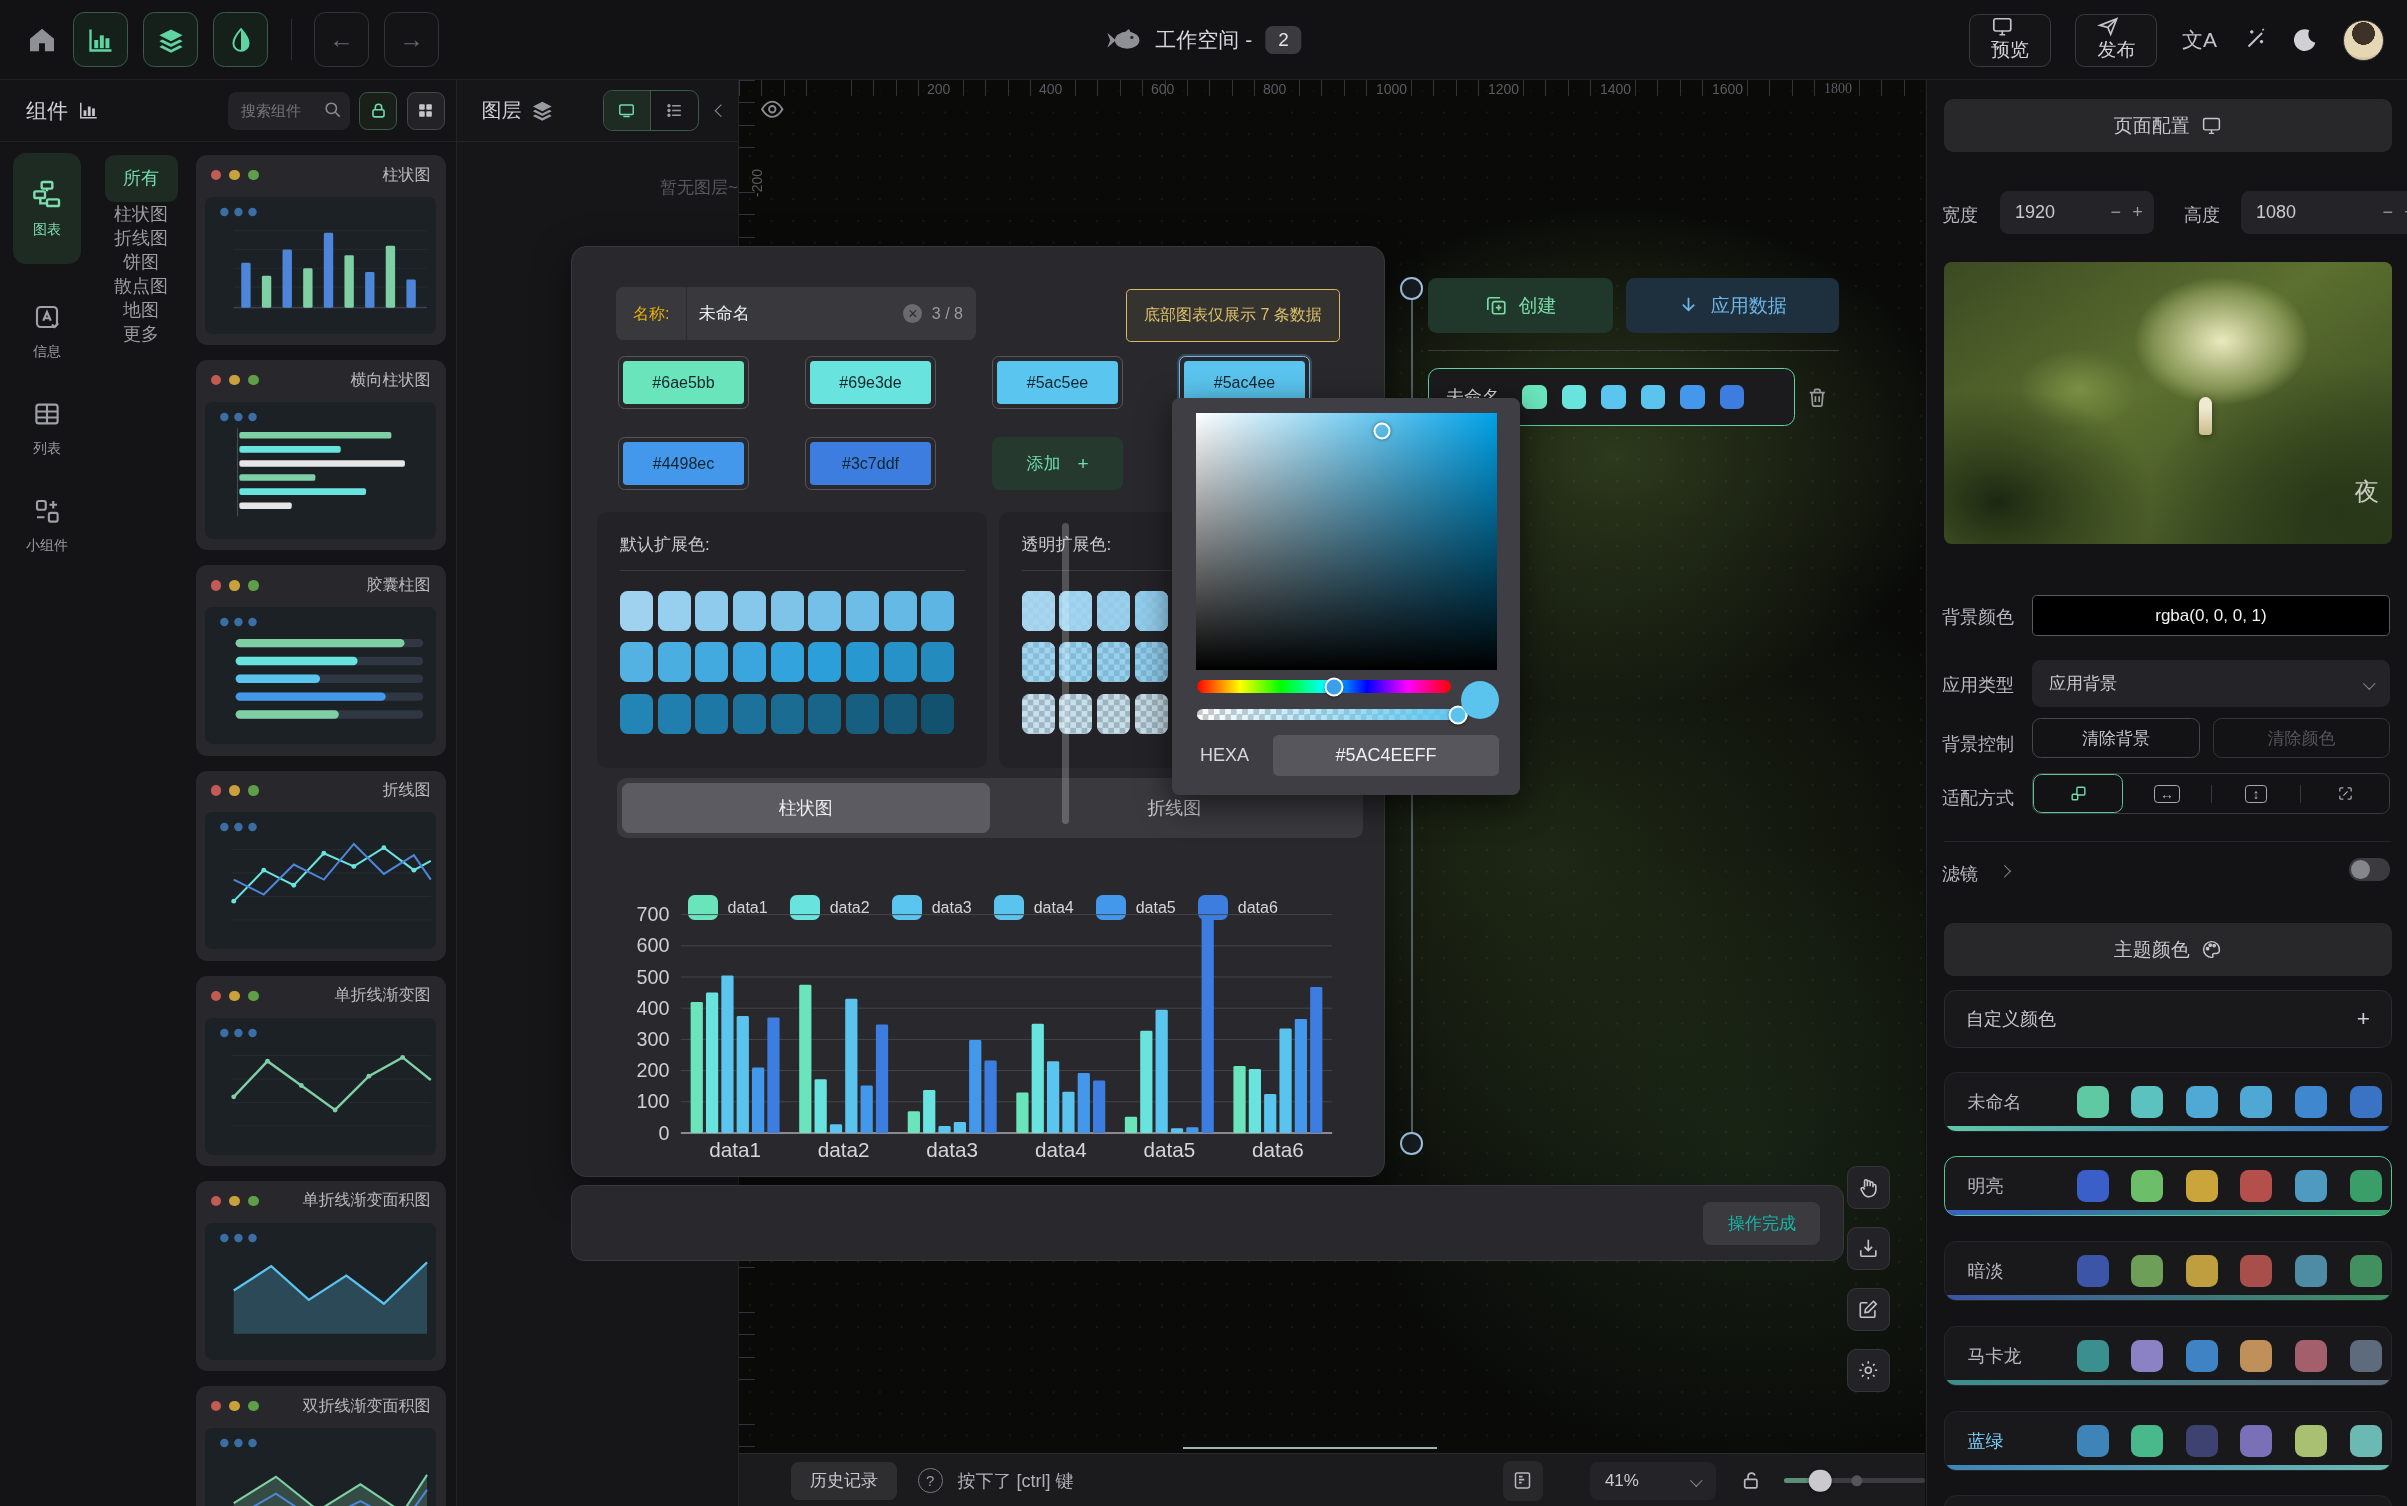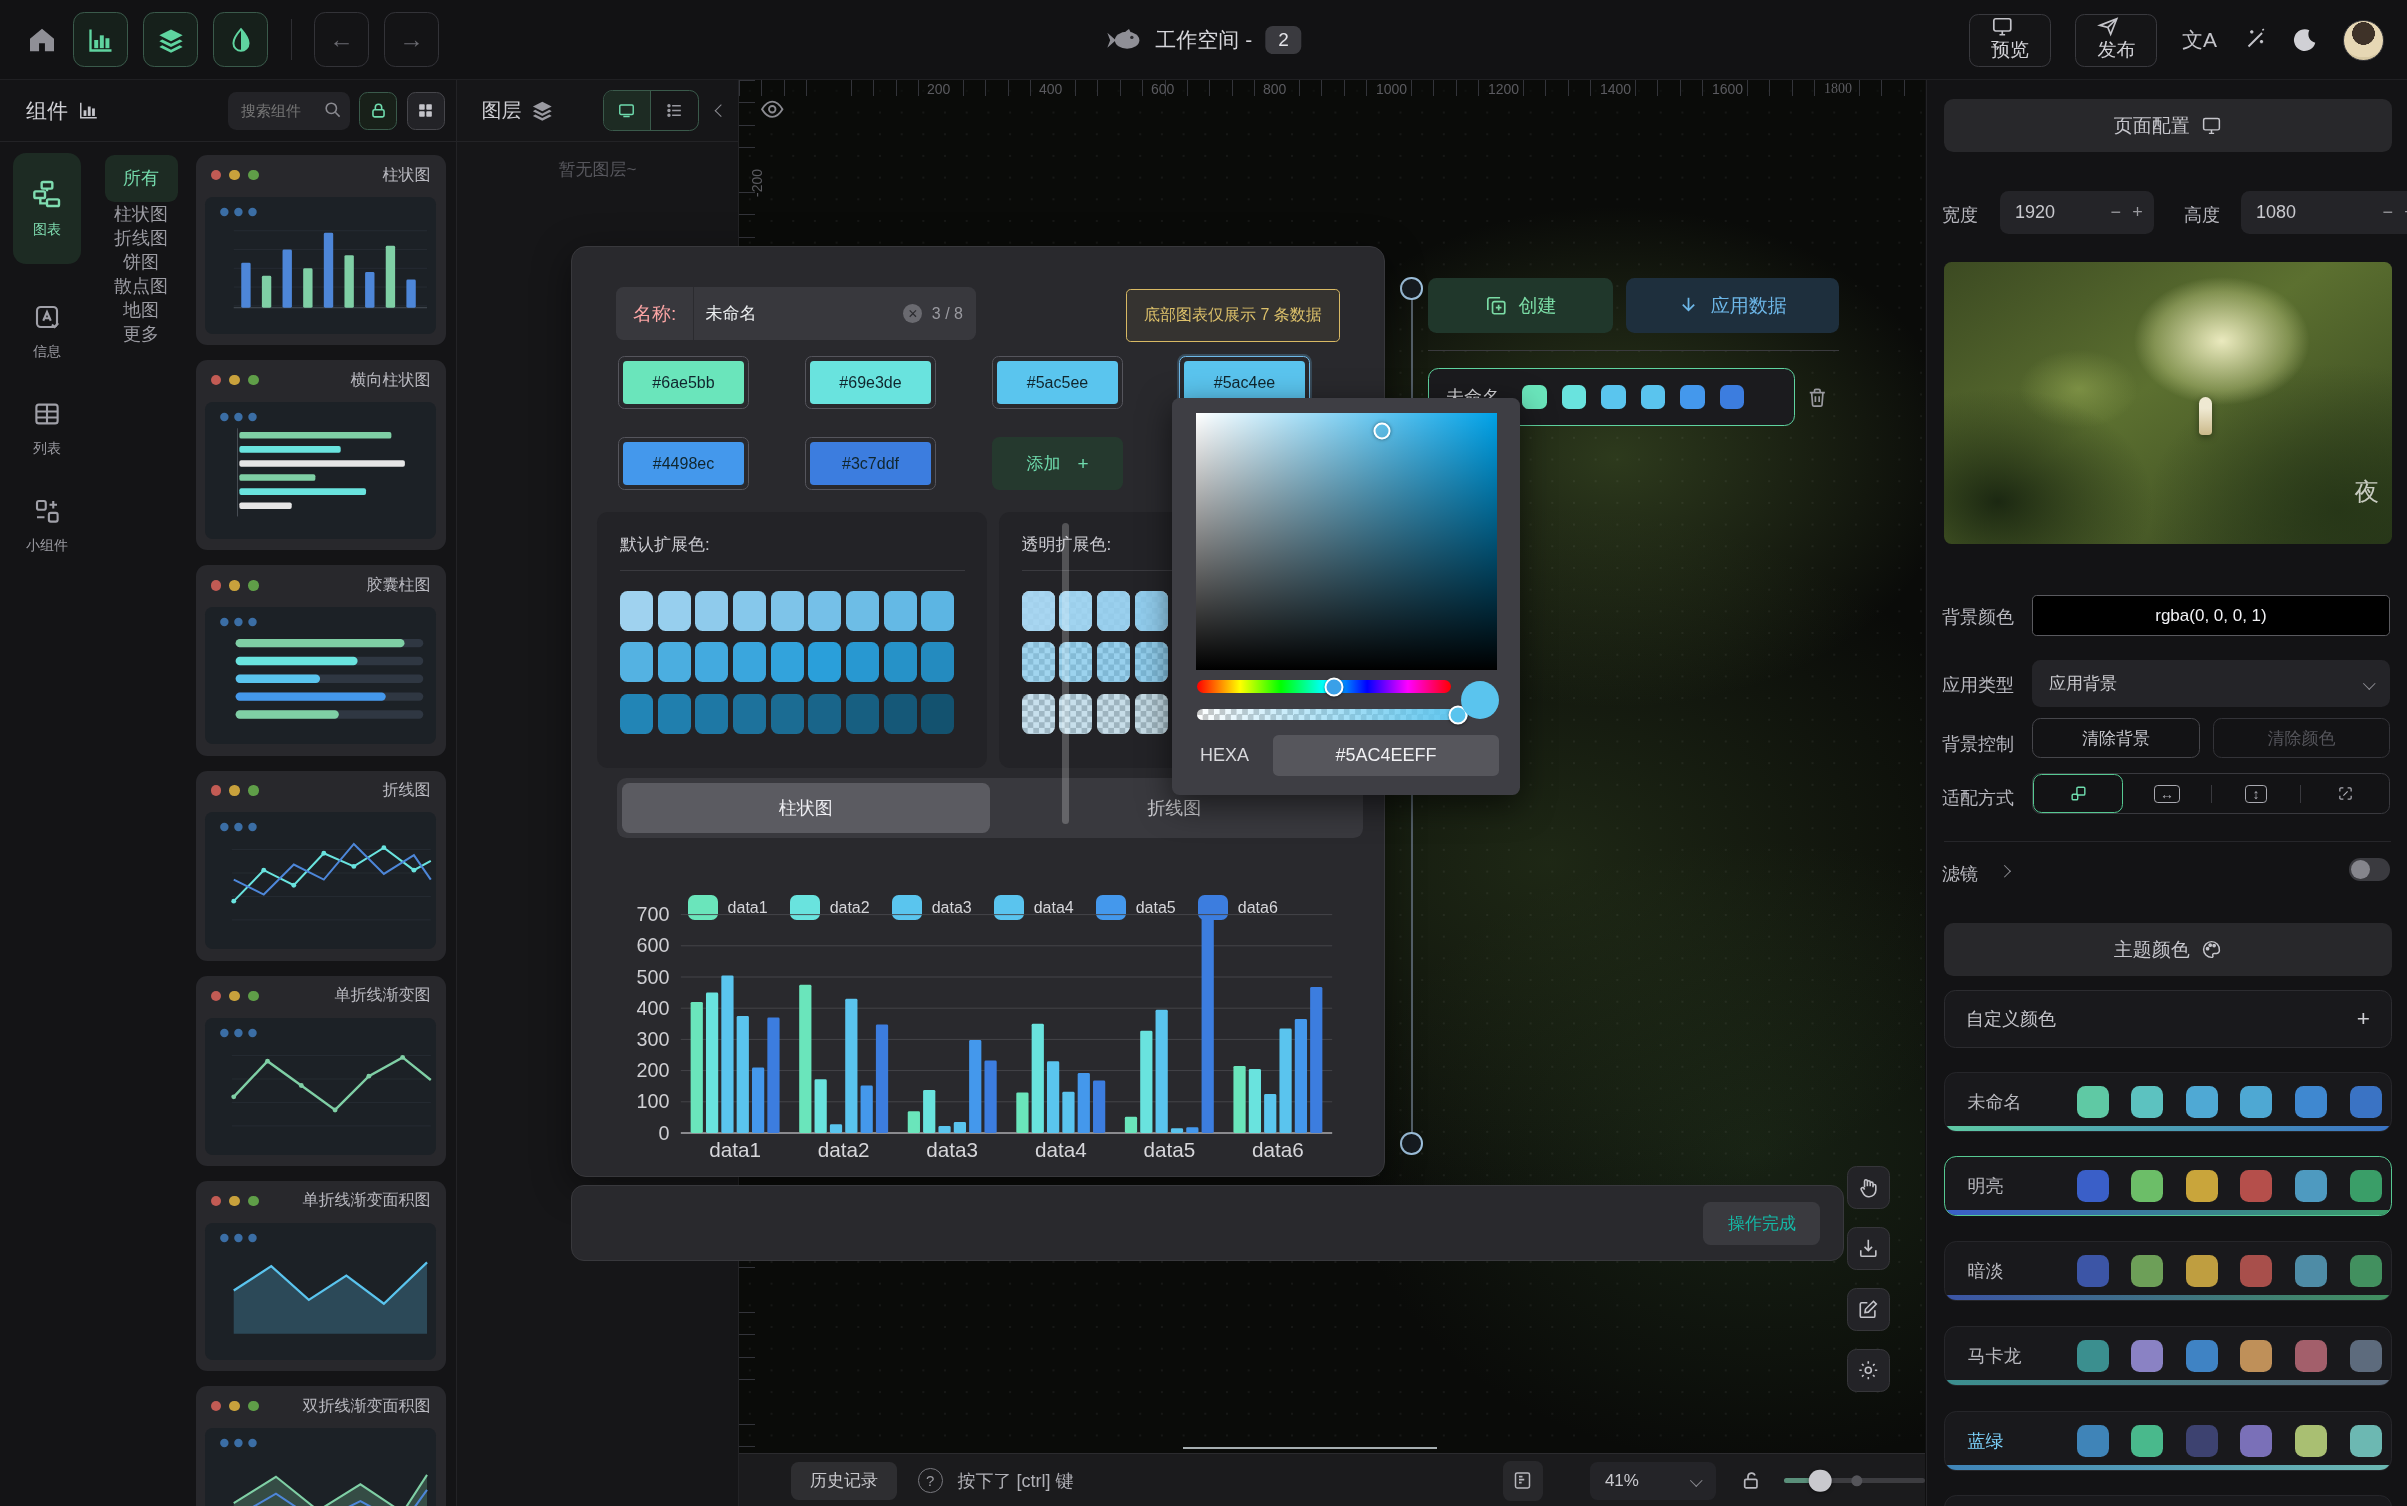--- a/index.html
+++ b/index.html
@@ -466,21 +466,21 @@
           <svg width="19" height="19" viewBox="0 0 24 24" stroke="#9a9aa1" stroke-width="2" fill="#9a9aa1">
               <circle cx="5" cy="6" r="1.2"></circle>
               <circle cx="5" cy="12" r="1.2"></circle>
               <circle cx="5" cy="18" r="1.2"></circle>
               <path d="M9 6 H20 M9 12 H20 M9 18 H20"></path>
             </svg>
         </div>
       </div>
       <span class="chev left" style="margin-left:7.5px;width:9.4px;height:9.4px"></span>
     </div>
-    <div style="text-align:center;margin-top:16px;font-size:17px;color:#56565c">暂无图层~</div>
+    <div style="text-align:right;margin-top:34px;font-size:17px;color:#56565c">暂无图层~</div>
   </div>
 
   <div id="canvas">
     <div id="canvas-glow"></div>
     <div id="canvas-dots"></div>
 
     <div class="abs" style="left:0;top:0;width:1186px;height:16px;background:rgba(10,11,9,.5);background-image:repeating-linear-gradient(90deg,#33343a 0 0.9px,rgba(0,0,0,0) 0.9px 22.4px)"></div>
     <div class="abs" style="left:0;top:0;width:16px;height:1427px;background-image:repeating-linear-gradient(180deg,#33343a 0 0.9px,rgba(0,0,0,0) 0.9px 22.4px)"></div>
     <div id="ruler-top-nums">
         <span class="rulnum" style="left: 188px; top: 0.9px;">200</span>
@@ -567,21 +567,21 @@
     </div>
   </div>
 
   <div class="abs" style="left:1411px;top:298px;width:1.9px;height:834px;background:#55606a;z-index:28"></div>
   <div class="abs" style="left:1400px;top: 277px;width:22.6px;height:22.6px;border-radius:50%;border:2.8px solid #9ec1dd;background:#161b20;z-index:28"></div>
   <div class="abs" style="left:1400px;top:1132px;width:22.6px;height:22.6px;border-radius:50%;border:2.8px solid #9ec1dd;background:#161b20;z-index:28"></div>
 
   <div id="dialog">
 
     <div class="abs flex" style="left:44px;top:40px;width:360px;height:53px;background:#38383d;border-radius:7.5px;overflow:hidden">
-      <span style="padding:16px 17px;font-size:19px;color:#fca5a5;border-right:1.9px solid #2b2b2f;line-height:53px">名称:</span>
+      <span style="padding:16px 17px;font-size:16px;color:#eab308;border-right:1.9px solid #2b2b2f;line-height:53px">名称:</span>
       <input style="flex: 1 1 0%; min-width: 0px; background: none; border: none; outline: none; color: rgb(236, 239, 241); font-size: 17px; padding: 0px 11.3px;" value="未命名">
       <span style="width:19px;height:19px;border-radius:50%;background:#6a6a70;color:#2b2b2f;font-size:12.2px;display:flex;align-items:center;justify-content:center;cursor:pointer">✕</span>
       <span style="padding:0 13px 0 9.4px;font-size:16px;color:#9a9aa0">3 / 8</span>
     </div>
     <div class="abs flex" style="left:554px;top:42px;height:53px;padding:0 17px;border:0.9px solid #d8b964;border-radius:4.7px;background:rgba(216,185,100,.07)">
       <span style="font-size:16px;color:#dcc06a">底部图表仅展示 7 条数据</span>
     </div>
 
     <div id="chips-grid" class="abs" style="left:46px;top:109px;display:grid;grid-template-columns:repeat(4,131px);column-gap:56px;row-gap:28px">
         <div class="chip">

